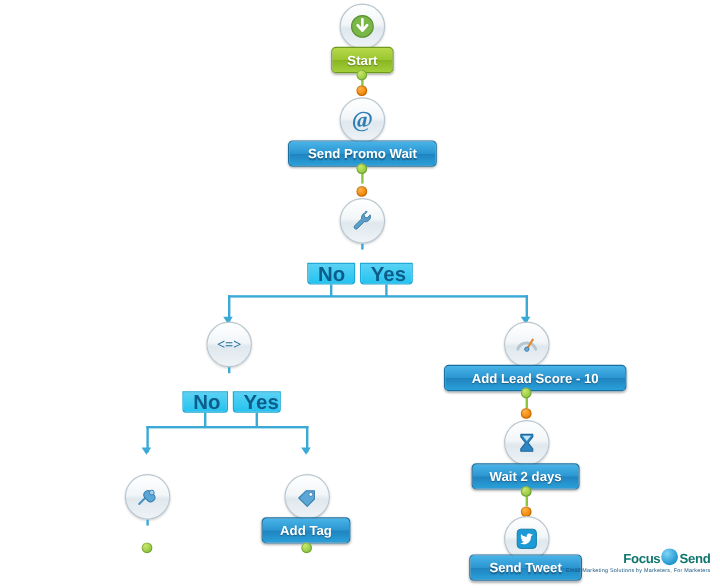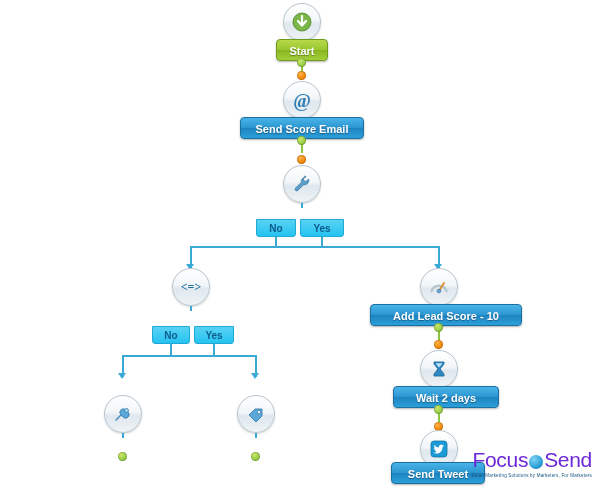--- a/index.html
+++ b/index.html
@@ -95,21 +95,21 @@
     background: linear-gradient(to bottom, #b7d94a 0%, #9ac62e 50%, #88b521 51%, #a3cf39 100%);
     border: 1px solid #6f9a1c;
   }
 
   
   .chip {
     position: absolute;
     height: 18px;
     line-height: 18px;
     padding: 0 8px;
-    font-size: 10px;
+    font-size: 17px;
     font-weight: bold;
     color: #0d5d8a;
     background: linear-gradient(to bottom, #59d2f5 0%, #25c3f0 100%);
     border: 1px solid #1fa9d4;
     box-sizing: border-box;
     text-align: center;
   }
   .chip-left  { border-radius: 0 0 3px 3px; }
   .chip-right { border-radius: 0 0 3px 3px; }
 
@@ -123,23 +123,23 @@
   }
 
   
   #logo {
     position: absolute;
     right: 8px;
     bottom: 12px;
     text-align: right;
   }
   .logo-main {
-    font-size: 21px;
-    font-weight: normal;
-    color: #6d28d9;
+    font-size: 11px;
+    font-weight: bold;
+    color: #0f766e;
     letter-spacing: -0.3px;
     white-space: nowrap;
   }
   .logo-main .dotmark {
     display: inline-block;
     width: 14px;
     height: 14px;
     border-radius: 50%;
     background: radial-gradient(circle at 35% 30%, #7fd4f5 0%, #2196cf 70%, #14729f 100%);
     vertical-align: -2px;
@@ -175,21 +175,21 @@
   <div class="dot dot-green" style="left:297px; top:58px;"></div>
 
   <div class="dot dot-orange" style="left:297px; top:71px;"></div>
 
   <div class="bubble" style="left:283px; top:81px;">
     <span class="glyph">@</span>
   </div>
 
   <div class="line-v" style="left:301px; top:119px; height:5px;"></div>
 
-  <div class="node node-blue" style="left:240px; top:117px; width:124px;">Send Score Email</div>
+  <div class="node node-blue" style="left:240px; top:117px; width:124px;">Send Promo Wait</div>
 
   <div class="line-v line-green" style="left:301px; top:139px; height:14px;"></div>
   <div class="dot dot-green" style="left:297px; top:136px;"></div>
 
   <div class="dot dot-orange" style="left:297px; top:155px;"></div>
 
   <div class="bubble" style="left:283px; top:165px;">
     <span>
       <svg width="20" height="20" viewBox="0 0 20 20">
         <path d="M13.5 3.2a4.3 4.3 0 0 0-4.2 5.2L3.6 14.1a1.6 1.6 0 1 0 2.3 2.3l5.7-5.7a4.3 4.3 0 0 0 5.2-4.2 4.3 4.3 0 0 0-.3-1.5l-2.5 2.5-2.1-.5-.5-2.1 2.5-2.5a4.3 4.3 0 0 0-1.4-.2z" fill="#5b9ec9" stroke="#3c7ba3" stroke-width="0.8" stroke-linejoin="round"></path>
@@ -247,20 +247,21 @@
 
   <div class="bubble" style="left:237px; top:395px;">
     <span>
       <svg width="22" height="22" viewBox="0 0 22 22">
         <path d="M4 12 L10 6 L17 6 L17 13 L11 19 Z" fill="#5ba7d8" stroke="#3b7fad" stroke-width="0.9" stroke-linejoin="round"></path>
         <circle cx="14" cy="9" r="1.6" fill="#ffffff" stroke="#3b7fad" stroke-width="0.7"></circle>
       </svg>
     </span>
   </div>
   <div class="line-v" style="left:255px; top:433px; height:5px;"></div>
+  <div class="node node-blue" style="left:218px; top:431px; width:74px;">Add Tag</div>
   <div class="dot dot-green" style="left:251px; top:452px;"></div>
 
   <div class="bubble" style="left:420px; top:268px;">
     <span>
       <svg width="22" height="22" viewBox="0 0 22 22">
         <path d="M3.5 15 a8 8 0 0 1 15 0" fill="none" stroke="#b5c6d0" stroke-width="2.4" stroke-linecap="round"></path>
         <path d="M11 15 L16 7" stroke="#e08a2e" stroke-width="1.8" stroke-linecap="round"></path>
         <circle cx="11" cy="15" r="1.8" fill="#6aa9d4" stroke="#3b7fad" stroke-width="0.8"></circle>
       </svg>
     </span>
@@ -274,21 +275,21 @@
 
   <div class="bubble" style="left:420px; top:350px;">
     <span>
       <svg width="20" height="20" viewBox="0 0 20 20">
         <path d="M5 3 L15 3 L15 5 L11 10 L15 15 L15 17 L5 17 L5 15 L9 10 L5 5 Z" fill="#2f86c0" stroke="#1d6a9e" stroke-width="0.9" stroke-linejoin="round"></path>
         <path d="M6.5 4.2 L13.5 4.2 L10 8.4 Z" fill="#bfe4f7"></path>
       </svg>
     </span>
   </div>
   <div class="line-v" style="left:438px; top:388px; height:5px;"></div>
-  <div class="node node-blue" style="left:393px; top:386px; width:106px;">Wait 2 days</div>
+  <div class="node node-blue" style="left:393px; top:386px; width:90px;">Wait 2 days</div>
 
   <div class="line-v line-green" style="left:438px; top:408px; height:14px;"></div>
   <div class="dot dot-green" style="left:434px; top:405px;"></div>
   <div class="dot dot-orange" style="left:434px; top:422px;"></div>
 
   <div class="bubble" style="left:420px; top:430px;">
     <span>
       <svg width="22" height="22" viewBox="0 0 22 22">
         <rect x="3" y="3" width="16" height="16" rx="3" fill="#1c9ad6" stroke="#147aa8" stroke-width="0.8"></rect>
         <path d="M16.5 7.6c-.4.2-.9.3-1.3.4.5-.3.8-.7 1-1.2-.5.3-1 .5-1.5.6a2.2 2.2 0 0 0-3.8 2c-1.9-.1-3.5-1-4.6-2.4-.2.4-.3.8-.3 1.2 0 .8.4 1.5 1 1.9-.4 0-.7-.1-1-.3 0 1.1.7 2 1.7 2.2-.3.1-.7.1-1 0 .3.9 1.1 1.5 2 1.5A4.4 4.4 0 0 1 5 14.6c1 .6 2.1 1 3.3 1 4 0 6.2-3.3 6.2-6.2v-.3c.4-.3.8-.7 1-1.1z" fill="#ffffff"></path>

